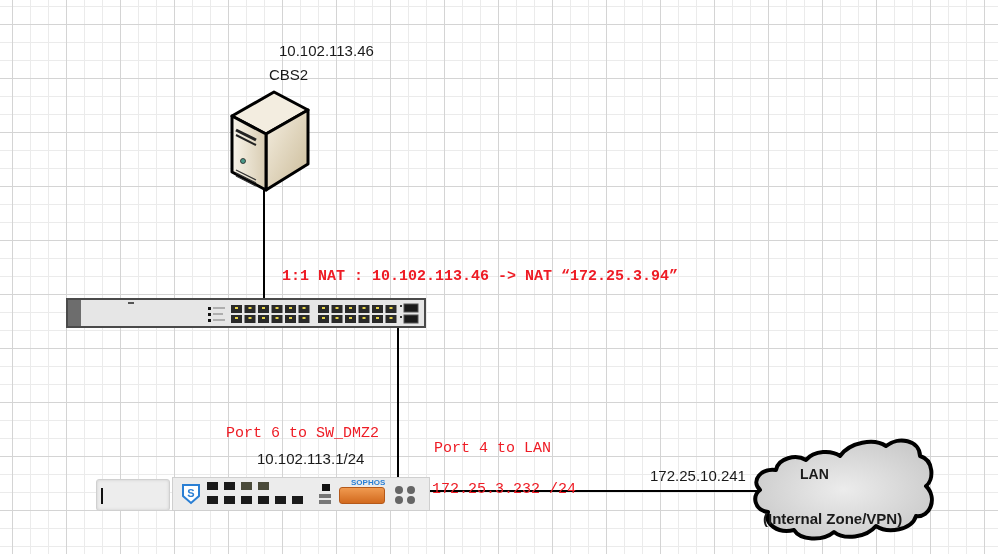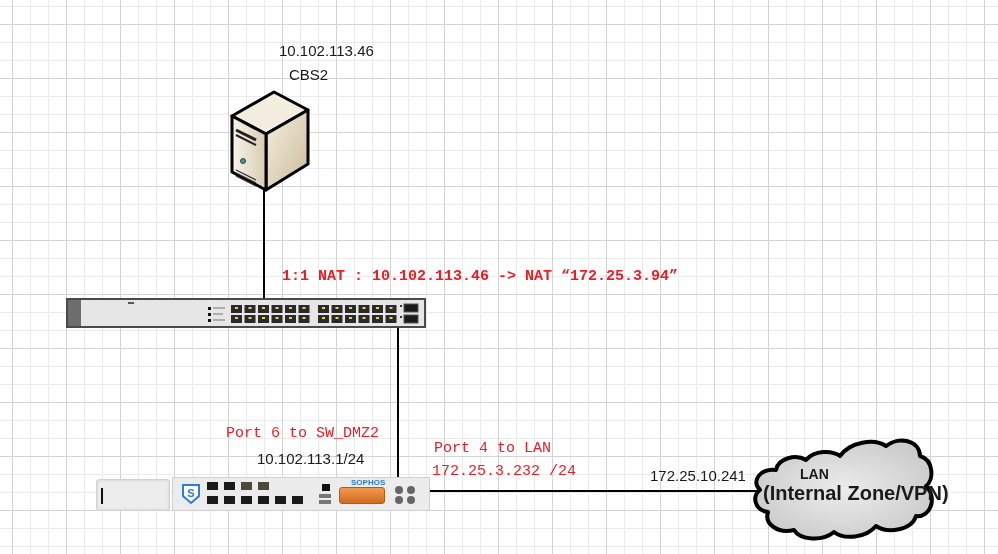--- a/index.html
+++ b/index.html
@@ -42,21 +42,21 @@
   </defs>
   <polygon points="6,28 48,4 82,22 40,46" fill="#f3ede0" stroke="#000" stroke-width="3" stroke-linejoin="round"></polygon>
   <polygon points="40,46 82,22 82,76 40,102" fill="url(#srvSide)" stroke="#000" stroke-width="3" stroke-linejoin="round"></polygon>
   <polygon points="6,28 40,46 40,102 6,84" fill="url(#srvFront)" stroke="#000" stroke-width="3" stroke-linejoin="round"></polygon>
   <path d="M10,42 L30,52" stroke="#222" stroke-width="3"></path>
   <path d="M10,47 L30,57" stroke="#222" stroke-width="2"></path>
   <circle cx="17" cy="73" r="2.5" fill="#4a9a8a" stroke="#222" stroke-width="0.8"></circle>
   <path d="M10,82 L30,92 M10,85 L30,95 M10,88 L30,98" stroke="#333" stroke-width="1.2"></path>
 </svg>
 <div class="lbl black" style="left:279px;top:42px;">10.102.113.46</div>
-<div class="lbl black" style="left:289px;top:66px;">CBS2</div>
+<div class="lbl black" style="left:269px;top:66px;">CBS2</div>
 
 <div class="lbl red bold" style="left:282px;top:268px;font-size:15px;">1:1 NAT : 10.102.113.46 -&gt; NAT “172.25.3.94”</div>
 
 <div style="position:absolute;left:66px;top:298px;width:360px;height:30px;background:#e6e6e6;border:2px solid #4a4a4a;box-sizing:border-box;">
   <div style="position:absolute;left:0;top:0;width:13px;height:26px;background:#6d6d6d;"></div>
   <div style="position:absolute;left:60px;top:2px;width:6px;height:2px;background:#555;"></div>
   <svg style="left:140px;top:5px;" width="22" height="20">
     <rect x="0" y="2" width="3" height="3" fill="#111"></rect>
     <rect x="0" y="8" width="3" height="3" fill="#111"></rect>
     <rect x="0" y="14" width="3" height="3" fill="#111"></rect>
@@ -115,21 +115,21 @@
   <svg style="left:332px;top:3px;" width="22" height="22">
     <rect x="4" y="1" width="14" height="8" fill="#1a1a1a" stroke="#555"></rect>
     <rect x="4" y="12" width="14" height="8" fill="#1a1a1a" stroke="#555"></rect>
     <path d="M0,3 h2 M0,14 h2" stroke="#333" stroke-width="2"></path>
   </svg>
 </div>
 
 <div class="lbl red" style="left:226px;top:425px;font-size:15px;">Port 6 to SW_DMZ2</div>
 <div class="lbl black" style="left:257px;top:450px;">10.102.113.1/24</div>
 <div class="lbl red" style="left:434px;top:440px;">Port 4 to  LAN</div>
-<div class="lbl red" style="left:432px;top:463px;">172.25.3.232 /24</div>
+<div class="lbl red" style="left:432px;top:481px;">172.25.3.232 /24</div>
 
 <div style="position:absolute;left:88px;top:477px;width:342px;height:34px;">
   <div style="position:absolute;left:8px;top:2px;width:72px;height:30px;background:#ededed;border:1px solid #d0d0d0;border-radius:3px;box-shadow:inset 0 0 3px #ccc;">
     <div style="position:absolute;left:4px;top:8px;width:2px;height:16px;background:#111;"></div>
   </div>
   <div style="position:absolute;left:84px;top:0;width:258px;height:34px;background:#ececec;border:1px solid #cfcfcf;box-sizing:border-box;">
     <svg style="left:8px;top:5px;" width="20" height="22" viewBox="0 0 20 22">
       <path d="M2,2 H18 V13 L10,20 L2,13 Z" fill="#fff" stroke="#2a7fd4" stroke-width="2"></path>
       <text x="10" y="14" font-size="11" font-family="Liberation Sans, sans-serif" font-weight="bold" text-anchor="middle" fill="#2a7fd4">S</text>
     </svg>
@@ -176,13 +176,13 @@
            C150,8 172,12 172,28
            C186,32 186,52 178,58
            C190,70 182,90 168,88
            C164,102 140,106 128,98
            C118,110 96,112 86,104
            C74,114 52,112 46,102
            C30,106 16,96 20,84
            C6,82 4,68 12,62 Z" fill="url(#cloudFill)" stroke="#000" stroke-width="4" stroke-linejoin="round"></path>
 </svg>
 <div class="lbl black bold" style="left:800px;top:466px;font-size:14px;">LAN</div>
-<div class="lbl black bold" style="left:763px;top:485px;font-size:20px;">(Internal Zone/VPN)</div>
+<div class="lbl black bold" style="left:763px;top:510px;font-size:15px;">(Internal Zone/VPN)</div>
 
 </body></html>

